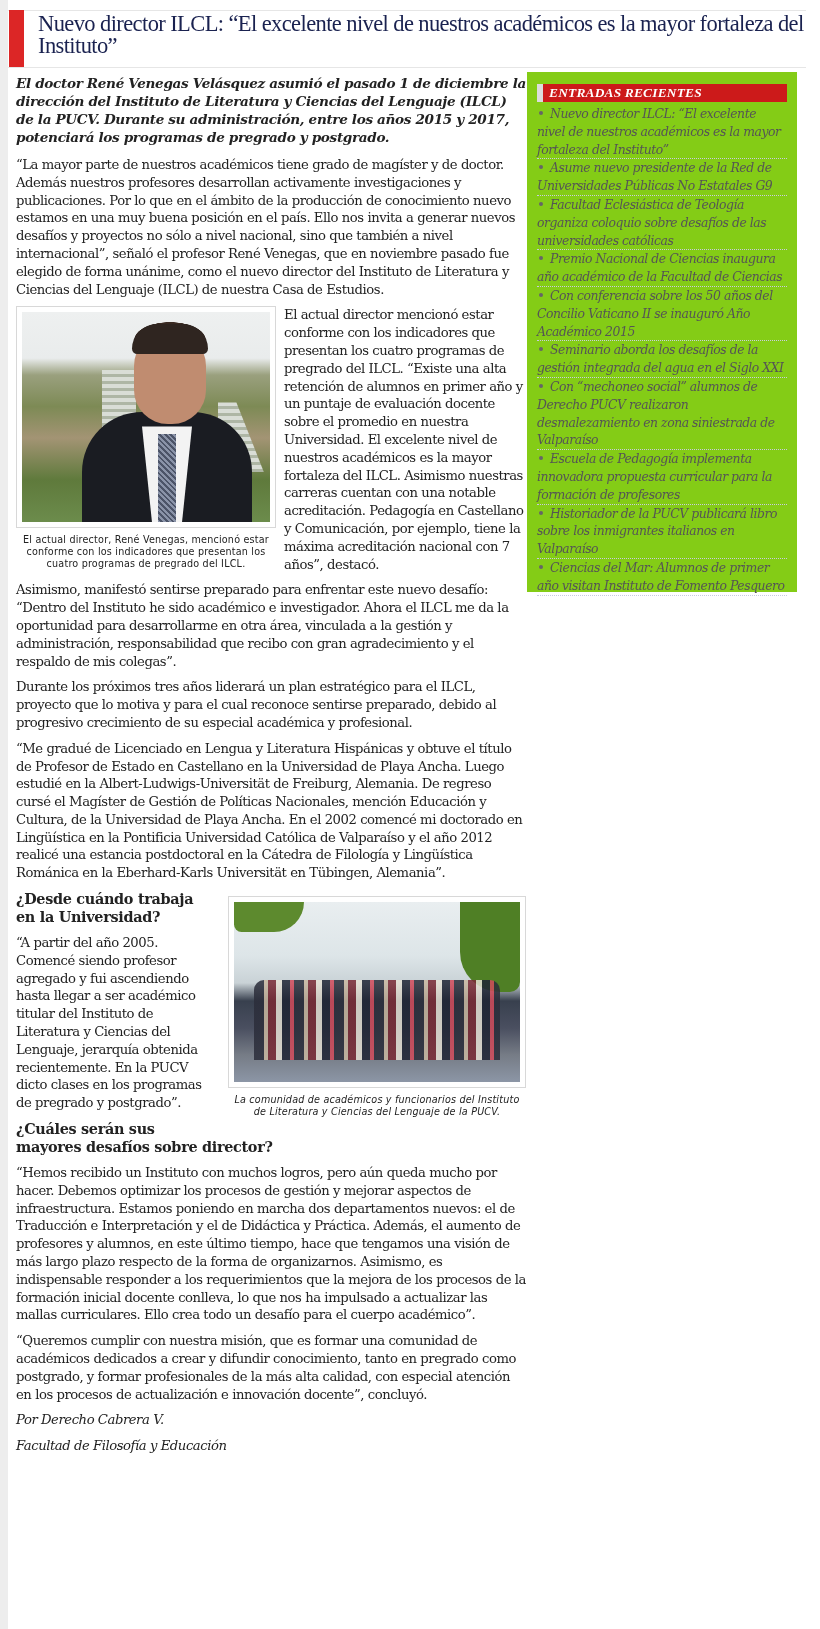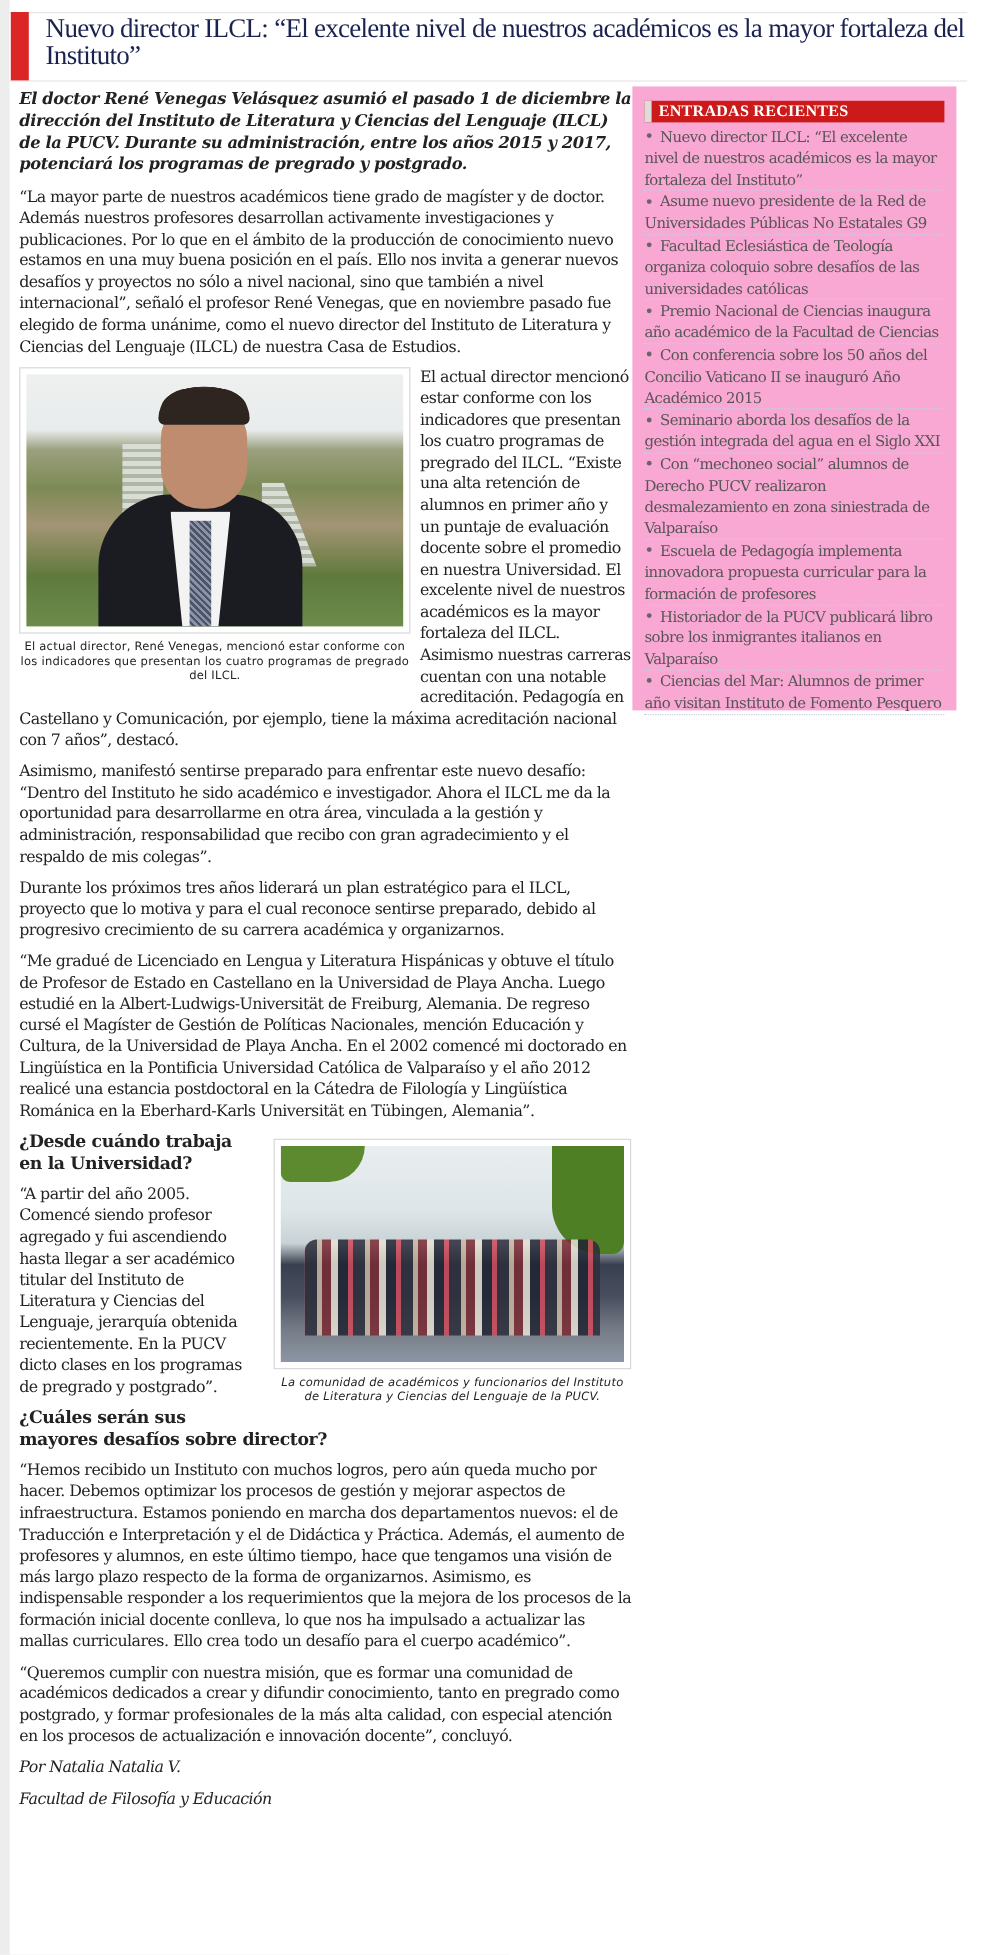--- a/index.html
+++ b/index.html
@@ -68,21 +68,21 @@
     .date { margin-bottom: 8px !important; }
     h3.q {
       font-size: 14.4px;
       line-height: 18px;
       font-weight: bold;
       margin: 4px 0 8px 0;
       letter-spacing: -0.3px;
     }
     .figure-left {
       float: left;
-      width: 326px;
+      width: 260px;
       margin: 0 8px 8px 0;
     }
     .figure-right {
       float: right;
       width: 298px;
       margin: 6px 0 8px 12px;
       font-style: italic;
     }
     .photo-frame {
       border: 1px solid #d8d8d8;
@@ -179,21 +179,22 @@
       letter-spacing: 0.2px;
     }
     .byline { font-style: italic; }
     .clear { clear: both; }
 
     
     .sidebar {
       position: absolute;
       left: 527px; top: 72px;
       width: 270px; height: 520px;
-      background: #f9a8d4;
+      background: #84cc16;
+      font-style: italic;
     }
     .sidebar-header {
       position: absolute;
       left: 10px; top: 12px;
       width: 250px; height: 18px;
       background: #cc1a1a;
       border-left: 6px solid #dcdcdc;
       box-sizing: border-box;
     }
     .sidebar-header span {
@@ -255,21 +256,21 @@
         <div class="face"></div>
         <div class="hair"></div>
       </div>
     </div>
     <div class="caption">El actual director, René Venegas, mencionó estar conforme con los indicadores que presentan los cuatro programas de pregrado del ILCL.</div>
   </div>
 
   <p>El actual director mencionó estar conforme con los indicadores que presentan los cuatro programas de pregrado del ILCL. “Existe una alta retención de alumnos en primer año y un puntaje de evaluación docente sobre el promedio en nuestra Universidad. El excelente nivel de nuestros académicos es la mayor fortaleza del ILCL. Asimismo nuestras carreras cuentan con una notable acreditación. Pedagogía en Castellano y Comunicación, por ejemplo, tiene la máxima acreditación nacional con 7 años”, destacó.</p>
   <div class="clear"></div>
   <p>Asimismo, manifestó sentirse preparado para enfrentar este nuevo desafío: “Dentro del Instituto he sido académico e investigador. Ahora el ILCL me da la oportunidad para desarrollarme en otra área, vinculada a la gestión y administración, responsabilidad que recibo con gran agradecimiento y el respaldo de mis colegas”.</p>
-  <p>Durante los próximos tres años liderará un plan estratégico para el ILCL, proyecto que lo motiva y para el cual reconoce sentirse preparado, debido al progresivo crecimiento de su carrera académica y organizarnos.</p>
+  <p>Durante los próximos tres años liderará un plan estratégico para el ILCL, proyecto que lo motiva y para el cual reconoce sentirse preparado, debido al progresivo crecimiento de su especial académica y profesional.</p>
 
   <p>“Me gradué de Licenciado en Lengua y Literatura Hispánicas y obtuve el título de Profesor de Estado en Castellano en la Universidad de Playa Ancha. Luego estudié en la Albert-Ludwigs-Universität de Freiburg, Alemania. De regreso cursé el Magíster de Gestión de Políticas Nacionales, mención Educación y Cultura, de la Universidad de Playa Ancha. En el 2002 comencé mi doctorado en Lingüística en la Pontificia Universidad Católica de Valparaíso y el año 2012 realicé una estancia postdoctoral en la Cátedra de Filología y Lingüística Románica en la Eberhard-Karls Universität en Tübingen, Alemania”.</p>
 
   <div class="figure-right">
     <div class="photo-frame">
       <div class="photo photo-group">
         <div class="tree-l"></div>
         <div class="tree-r"></div>
         <div class="people"></div>
       </div>
@@ -278,21 +279,21 @@
   </div>
 
   <h3 class="q">¿Desde cuándo trabaja en la Universidad?</h3>
   <p>“A partir del año 2005. Comencé siendo profesor agregado y fui ascendiendo hasta llegar a ser académico titular del Instituto de Literatura y Ciencias del Lenguaje, jerarquía obtenida recientemente. En la PUCV dicto clases en los programas de pregrado y postgrado”.</p>
 
   <h3 class="q">¿Cuáles serán sus mayores desafíos sobre director?</h3>
   <div class="clear"></div>
   <p>“Hemos recibido un Instituto con muchos logros, pero aún queda mucho por hacer. Debemos optimizar los procesos de gestión y mejorar aspectos de infraestructura. Estamos poniendo en marcha dos departamentos nuevos: el de Traducción e Interpretación y el de Didáctica y Práctica. Además, el aumento de profesores y alumnos, en este último tiempo, hace que tengamos una visión de más largo plazo respecto de la forma de organizarnos. Asimismo, es indispensable responder a los requerimientos que la mejora de los procesos de la formación inicial docente conlleva, lo que nos ha impulsado a actualizar las mallas curriculares. Ello crea todo un desafío para el cuerpo académico”.</p>
   <p>“Queremos cumplir con nuestra misión, que es formar una comunidad de académicos dedicados a crear y difundir conocimiento, tanto en pregrado como postgrado, y formar profesionales de la más alta calidad, con especial atención en los procesos de actualización e innovación docente”, concluyó.</p>
 
-  <p class="byline">Por Natalia Natalia V.</p>
+  <p class="byline">Por Derecho Cabrera V.</p>
   <p class="byline">Facultad de Filosofía y Educación</p>
 </div>
 
 <aside class="sidebar">
   <div class="sidebar-header">
     <span>ENTRADAS RECIENTES</span>
   </div>
   <ul class="recent-list">
     <li><span class="bullet"></span><a>Nuevo director ILCL: “El excelente nivel de nuestros académicos es la mayor fortaleza del Instituto”</a></li>
     <li><span class="bullet"></span><a>Asume nuevo presidente de la Red de Universidades Públicas No Estatales G9</a></li>

